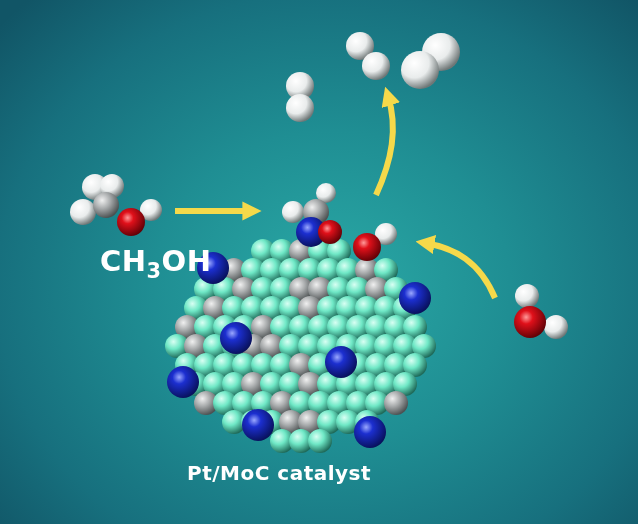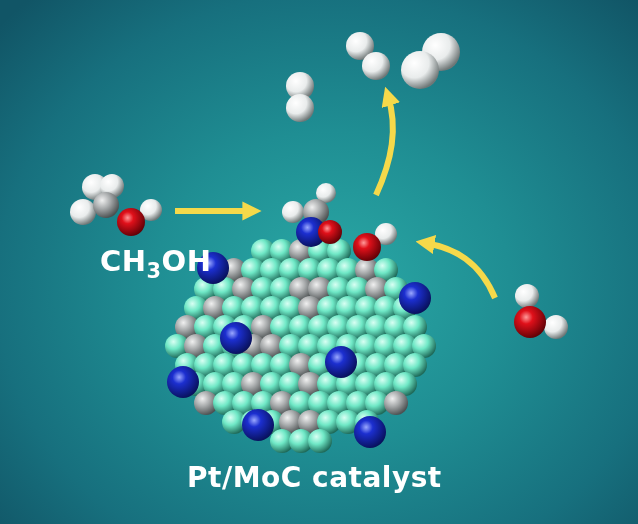--- a/index.html
+++ b/index.html
@@ -4,21 +4,21 @@
 <style>
   html,body{margin:0;padding:0;}
   body{width:638px;height:524px;overflow:hidden;font-family:"DejaVu Sans","Liberation Sans",sans-serif;}
   #stage{position:relative;width:638px;height:524px;
     background: radial-gradient(ellipse 70% 75% at 52% 55%, #2aa9a6 0%, #1f8e93 40%, #17707e 75%, #115566 100%);}
   svg{position:absolute;left:0;top:0;}
   .label{position:absolute;color:#ffffff;font-weight:bold;font-family:"DejaVu Sans","Liberation Sans",sans-serif;letter-spacing:0.5px;}
   .label sub{font-size:0.72em;vertical-align:-0.35em;}
   #lbl-meoh{left:57px;top:244px;font-size:29px;margin-left:43px;}
   #lbl-water{left:510px;top:344px;font-size:29px;}
-  #lbl-cat{left:187px;top:461px;font-size:28px;}
+  #lbl-cat{left:187px;top:461px;font-size:20px;}
 </style>
 </head>
 <body>
 
 <div id="stage">
 <svg width="638" height="524" viewBox="0 0 638 524">
   <defs>
     <radialGradient id="gH" cx="35%" cy="32%" r="70%">
       <stop offset="0%" stop-color="#ffffff"></stop>
           <stop offset="55%" stop-color="#e9ecec"></stop>

